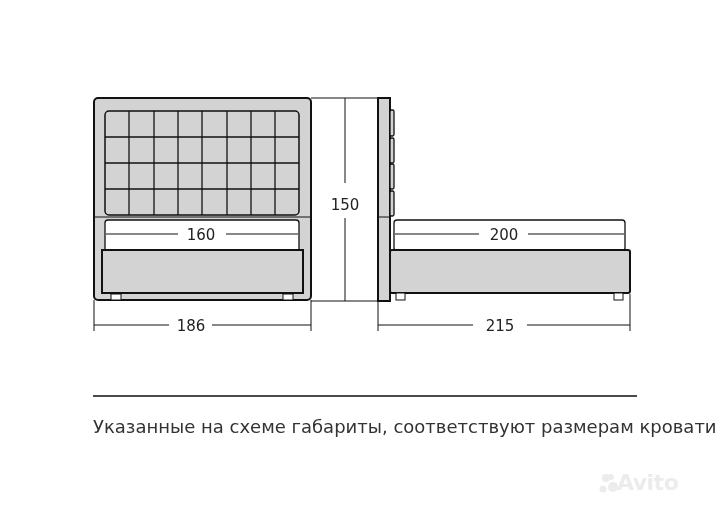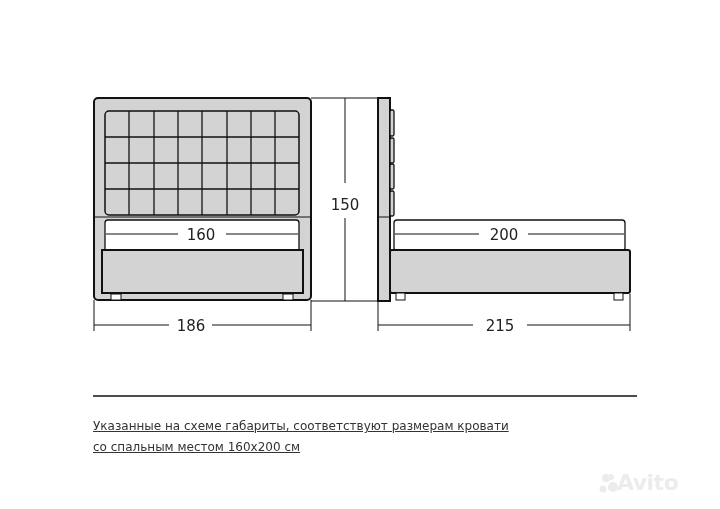--- a/index.html
+++ b/index.html
@@ -1,19 +1,19 @@
 <!DOCTYPE html>
 <html><head>
 <meta charset="utf-8">
 <style>
   html,body{margin:0;padding:0;background:#ffffff;}
   body{width:720px;height:509px;position:relative;overflow:hidden;font-family:"DejaVu Sans","Liberation Sans",sans-serif;}
   svg{position:absolute;left:0;top:0;}
   .dim{font-family:"DejaVu Sans",sans-serif;font-size:15px;fill:#222;}
-  .caption{position:absolute;left:93px;top:416px;font-family:"DejaVu Sans",sans-serif;font-size:12px;line-height:21px;color:#333;text-decoration:underline;}
+  .caption{position:absolute;left:93px;top:416px;font-family:"DejaVu Sans",sans-serif;font-size:18px;line-height:21px;color:#333;}
   .logo{position:absolute;left:617px;top:470px;font-family:"DejaVu Sans",sans-serif;font-weight:bold;font-size:22px;color:#ececec;letter-spacing:-0.5px;}
 </style>
 </head>
 <body>
 
 <svg width="720" height="509" viewBox="0 0 720 509">
 
   <g>
     <rect x="94" y="98" width="217" height="202" rx="4" fill="#d3d3d3" stroke="#111" stroke-width="2"></rect>
 
@@ -85,15 +85,14 @@
   <g fill="#ececec">
     <circle cx="606" cy="478" r="4"></circle>
     <circle cx="613" cy="487" r="5"></circle>
     <circle cx="603" cy="489" r="3.5"></circle>
     <circle cx="611" cy="477" r="3"></circle>
   </g>
 </svg>
 
 <div class="caption">
   <div>Указанные на схеме габариты, соответствуют размерам кровати</div>
-  <div>со спальным местом 160x200 см</div>
 </div>
 <div class="logo">Avito</div>
 
 </body></html>

